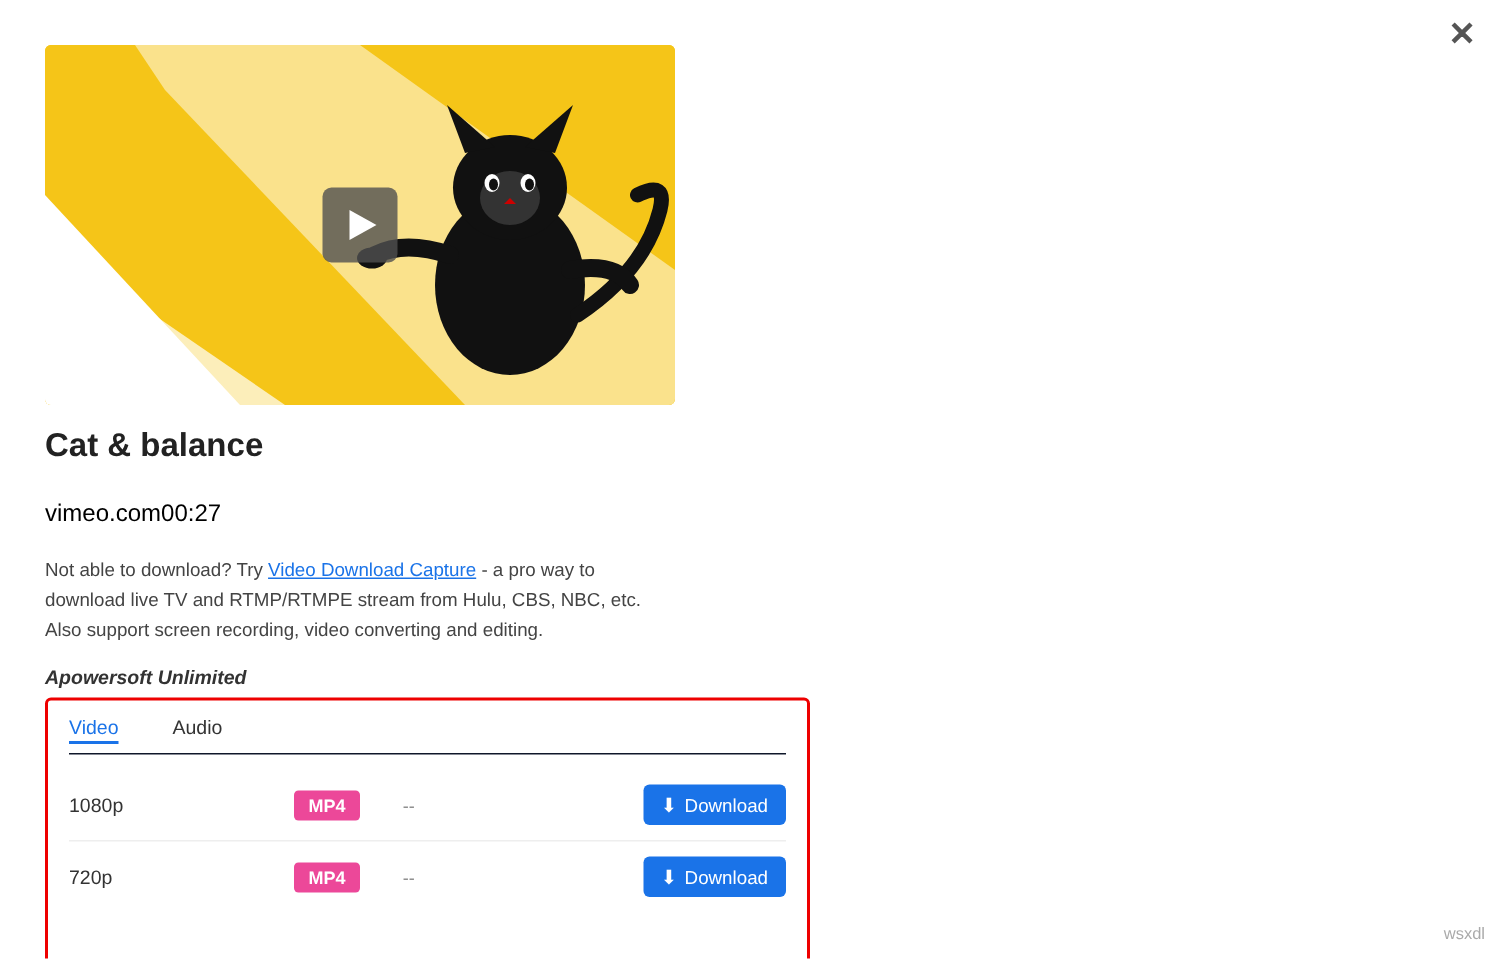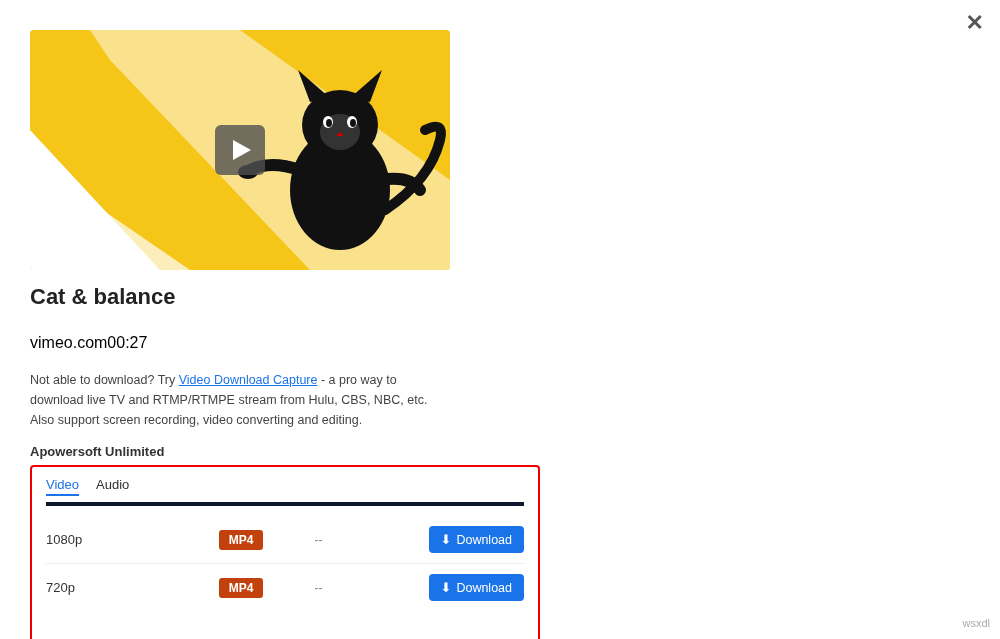--- a/index.html
+++ b/index.html
@@ -96,20 +96,21 @@
       margin-bottom: 14px;
     }
 
     .not-able-text a {
       color: #1a73e8;
       text-decoration: underline;
     }
 
     .promo-section {
       margin-top: 0;
+      font-style: italic;
     }
 
     .promo-title {
       font-size: 13px;
       font-weight: bold;
       color: #333;
       margin-bottom: 6px;
     }
 
     .promo-item {
@@ -132,23 +133,23 @@
       border: 2px solid #e00;
       border-radius: 4px;
       padding: 10px 14px;
       height: 530px;
       overflow: hidden;
       position: relative;
     }
 
     .tab-row {
       display: flex;
-      gap: 17px;
+      gap: 36px;
       margin-bottom: 10px;
-      border-bottom: 4px solid #0f172a;
+      border-bottom: 1px solid #0f172a;
       padding-bottom: 6px;
     }
 
     .tab-item {
       font-size: 13px;
       color: #333;
       cursor: pointer;
       padding-bottom: 2px;
     }
 
@@ -159,36 +160,36 @@
 
     .download-list {
       margin-top: 4px;
     }
 
     .download-row {
       display: flex;
       align-items: center;
       padding: 10px 0;
       border-bottom: 1px solid #eee;
-      gap: 23px;
+      gap: 0;
     }
 
     .download-row:last-child {
       border-bottom: none;
     }
 
     .quality-label {
       font-size: 13px;
       color: #333;
       width: 150px;
       flex-shrink: 0;
     }
 
     .format-badge {
-      background: #c2410c;
+      background: #ec4899;
       color: #fff;
       font-size: 12px;
       font-weight: bold;
       padding: 3px 8px;
       border-radius: 3px;
       min-width: 44px;
       text-align: center;
     }
 
     .size-label {

